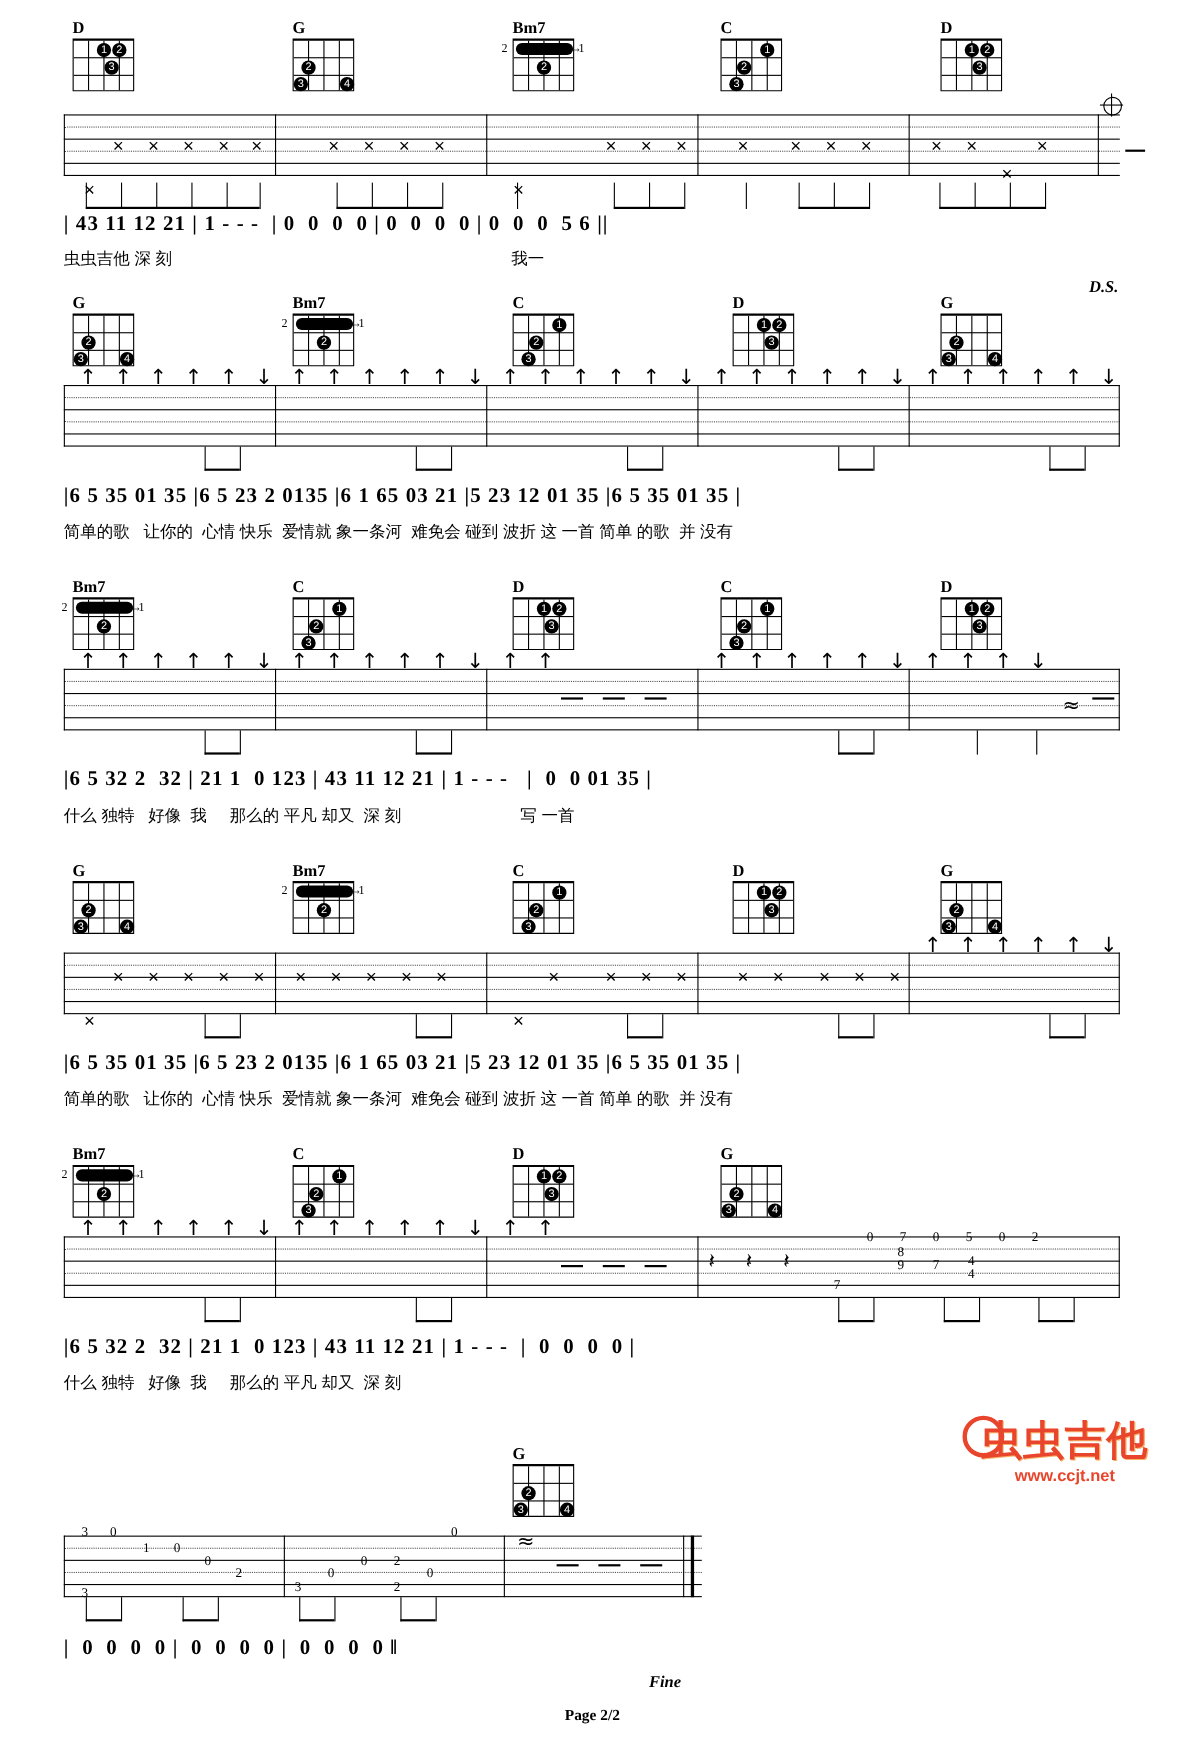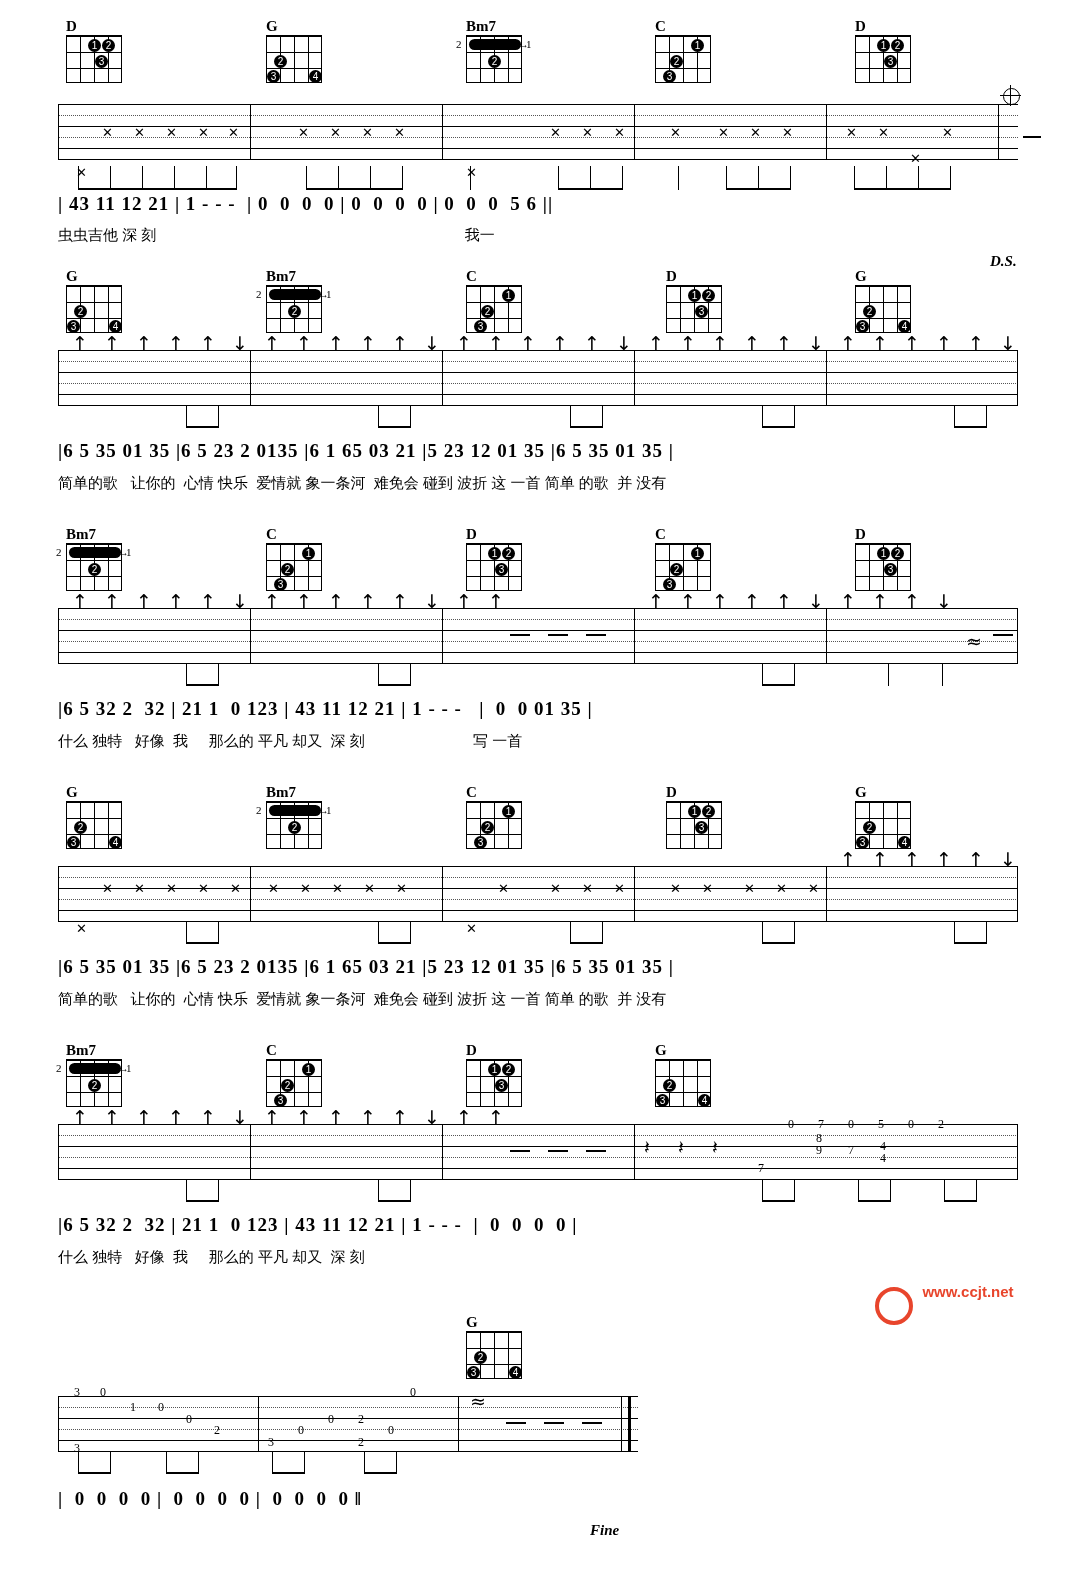--- a/index.html
+++ b/index.html
@@ -790,16 +790,18 @@
       <div class="stem" style="left:338px;top:56px;height:22px;"></div>
       <div class="beam" style="left:306px;top:76px;width:32px;"></div>
     </div>
 
     <div class="notes" style="top:188px;letter-spacing:1px;">|  0  0  0  0 |  0  0  0  0 |  0  0  0  0 ‖</div>
     <div class="marker" style="left:590px;top:222px;">Fine</div>
   </div>
 
   <div class="wm">
     <div class="ring"></div>
+    <div class="cn">虫虫吉他</div>
     <div class="url">www.ccjt.net</div>
   </div>
 
+  <div class="pagenum" style="top:1553px;">Page 2/2</div>
 </div>
 
 </body></html>

